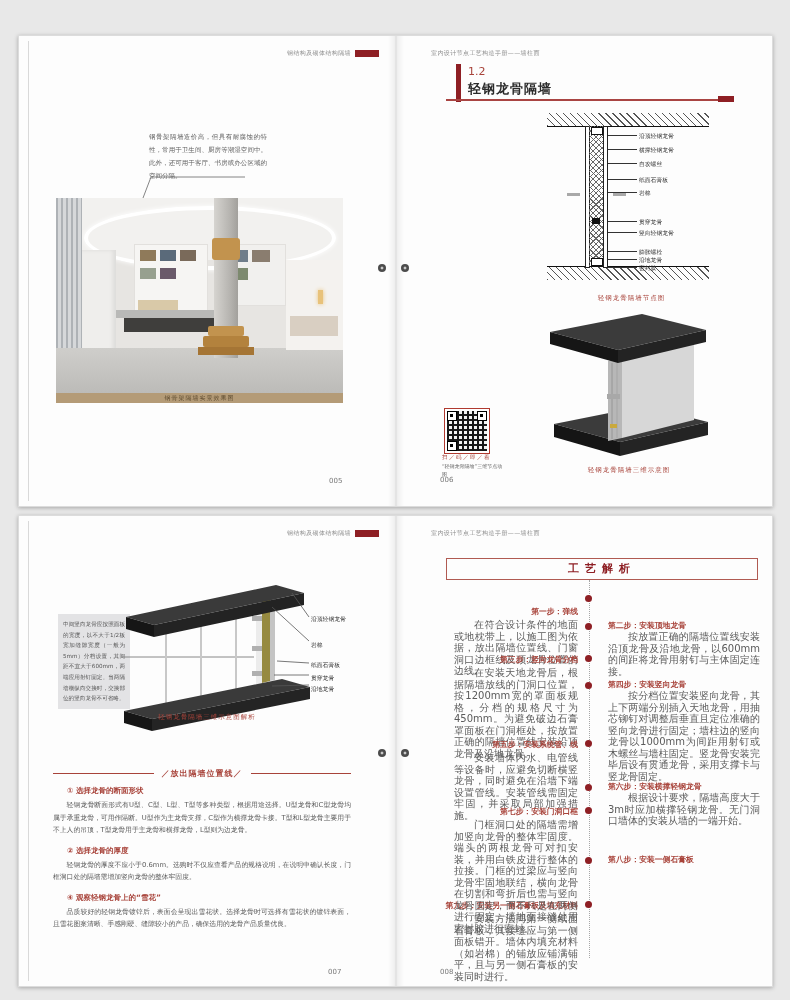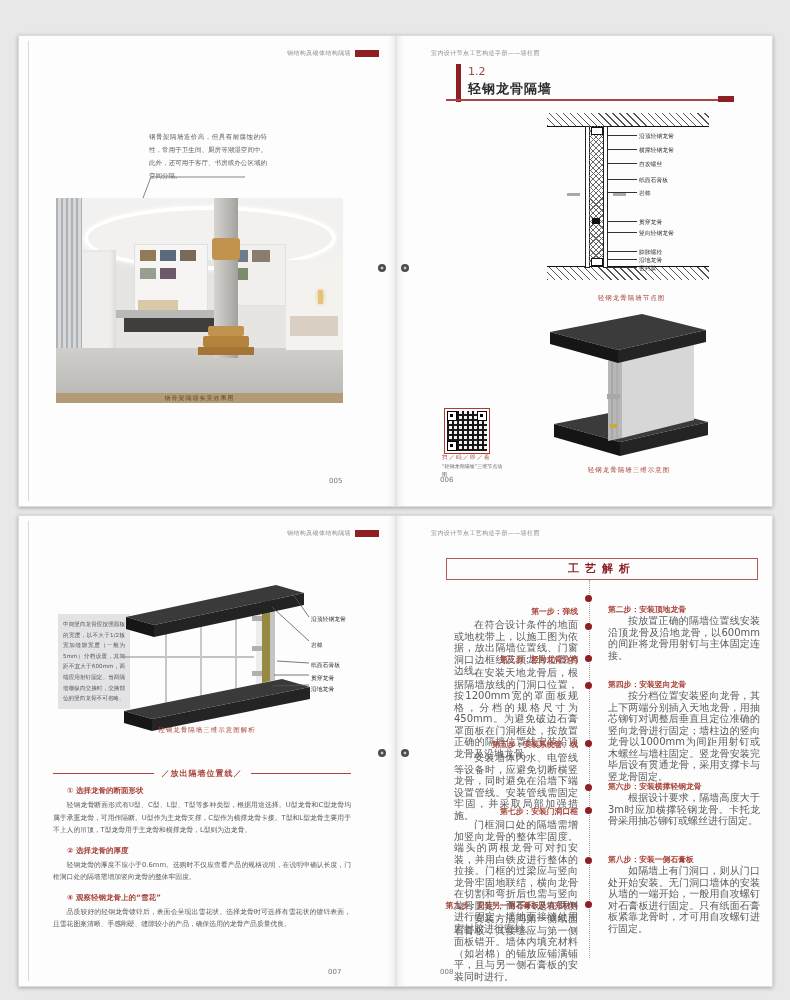--- a/index.html
+++ b/index.html
@@ -62,21 +62,21 @@
   .qr-eye{position:absolute;width:8px;height:8px;border:1.6px solid #000;background:#fff;}
   .qr-eye::after{content:"";position:absolute;left:1.6px;top:1.6px;width:3px;height:3px;background:#000;}
   .qr-scan{position:absolute;left:423px;top:418px;font-size:5.5px;color:#a8433a;letter-spacing:1.5px;white-space:nowrap;}
   .qr-desc{position:absolute;left:423px;top:427px;width:62px;font-size:5px;line-height:7.5px;color:#666;}
 
   
   .notebox{position:absolute;left:39px;top:98px;width:62px;background:#e3e3e5;padding:5px 5px;
            font-size:5.6px;line-height:10.6px;color:#555;text-align:justify;}
   .xwrap{position:absolute;left:77px;top:55px;width:262px;height:165px;}
   .xlab{position:absolute;left:292px;font-size:5.8px;color:#333;white-space:nowrap;}
-  .cap7{position:absolute;left:0;top:210px;width:376px;text-align:center;}
+  .cap7{position:absolute;left:0;top:197px;width:376px;text-align:center;}
   .buy{position:absolute;left:34px;top:252px;width:298px;display:flex;align-items:center;gap:8px;}
   .buy-line{flex:1;height:1px;background:#a8433a;}
   .buy-t{font-size:8px;font-weight:bold;color:#a8433a;letter-spacing:1px;white-space:nowrap;}
   .items{position:absolute;left:34px;top:270px;width:298px;}
   .item-h{font-size:7.5px;font-weight:bold;color:#a8433a;margin:0 0 3px 14px;}
   .item{margin-bottom:9px;}
   .item-b{font-size:6.8px;line-height:12.5px;color:#5a5a5a;text-align:justify;text-indent:2em;margin:0;}
 
   
   .procbox{position:absolute;left:427px;top:42px;width:310px;height:20px;border:1.5px solid #b05a52;
@@ -309,34 +309,33 @@
   </div>
   <div class="stepL" style="top:384px;">
     <div class="step-h">第九步：安装另一侧石膏板及填充材料</div>
     <div class="step-b">安装方法同第一侧纸面石膏板，其接缝应与第一侧面板错开。墙体内填充材料（如岩棉）的铺放应铺满铺平，且与另一侧石膏板的安装同时进行。</div>
   </div>
   <div class="stepL" style="top:290px;">
     <div class="step-h">第七步：安装门洞口框</div>
     <div class="step-b">门框洞口处的隔墙需增加竖向龙骨的整体牢固度。端头的两根龙骨可对扣安装，并用白铁皮进行整体的拉接。门框的过梁应与竖向龙骨牢固地联结，横向龙骨在切割和弯折后也需与竖向龙骨固定，而不只是在两侧进行固定。墙地面接缝处用密封胶进行密封。</div>
   </div>
 
-  <div class="stepR" style="top:88px;">
+  <div class="stepR" style="top:104px;">
     <div class="step-h">第二步：安装顶地龙骨</div>
     <div class="step-b">按放置正确的隔墙位置线安装沿顶龙骨及沿地龙骨，以600mm的间距将龙骨用射钉与主体固定连接。</div>
   </div>
   <div class="stepR" style="top:163px;">
     <div class="step-h">第四步：安装竖向龙骨</div>
     <div class="step-b">按分档位置安装竖向龙骨，其上下两端分别插入天地龙骨，用抽芯铆钉对调整后垂直且定位准确的竖向龙骨进行固定；墙柱边的竖向龙骨以1000mm为间距用射钉或木螺丝与墙柱固定。竖龙骨安装完毕后设有贯通龙骨，采用支撑卡与竖龙骨固定。</div>
   </div>
   <div class="stepR" style="top:265px;">
     <div class="step-h">第六步：安装横撑轻钢龙骨</div>
-    <div class="step-b">根据设计要求，隔墙高度大于3m时应加横撑轻钢龙骨。卡托龙骨采用抽芯铆钉或螺丝进行固定。</div>
+    <div class="step-b">根据设计要求，隔墙高度大于3m时应加横撑轻钢龙骨。无门洞口墙体的安装从墙的一端开始。</div>
   </div>
   <div class="stepR" style="top:338px;">
     <div class="step-h">第八步：安装一侧石膏板</div>
-    <div class="step-b">如隔墙上有门洞口，则从门口处开始安装。无门洞口墙体的安装从墙的一端开始，一般用自攻螺钉对石膏板进行固定。只有纸面石膏板紧靠龙骨时，才可用自攻螺钉进行固定。</div>
   </div>
 
   <div class="pagenum" style="left:421px;top:452px;">008</div>
 
   <div class="orn" style="left:359px;top:233px;"></div>
   <div class="orn" style="left:382px;top:233px;"></div>
 </div>
 
 </body></html>

